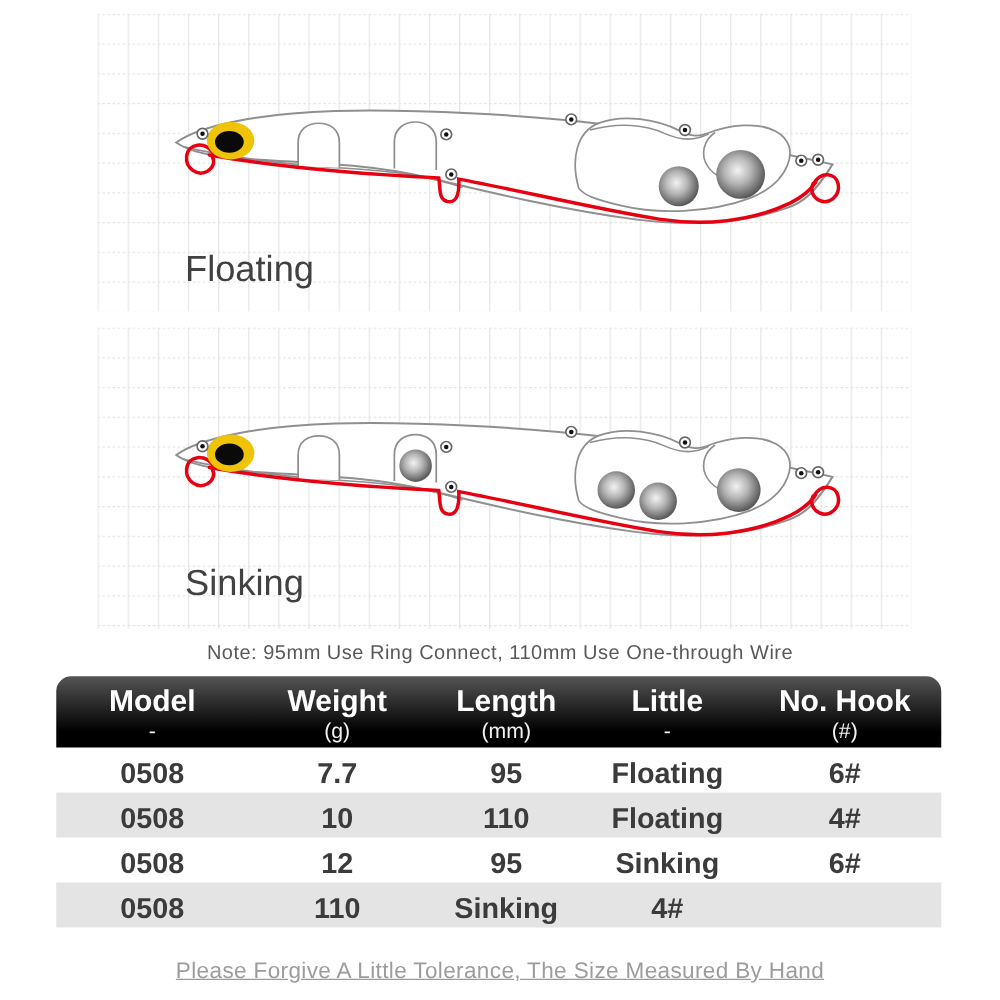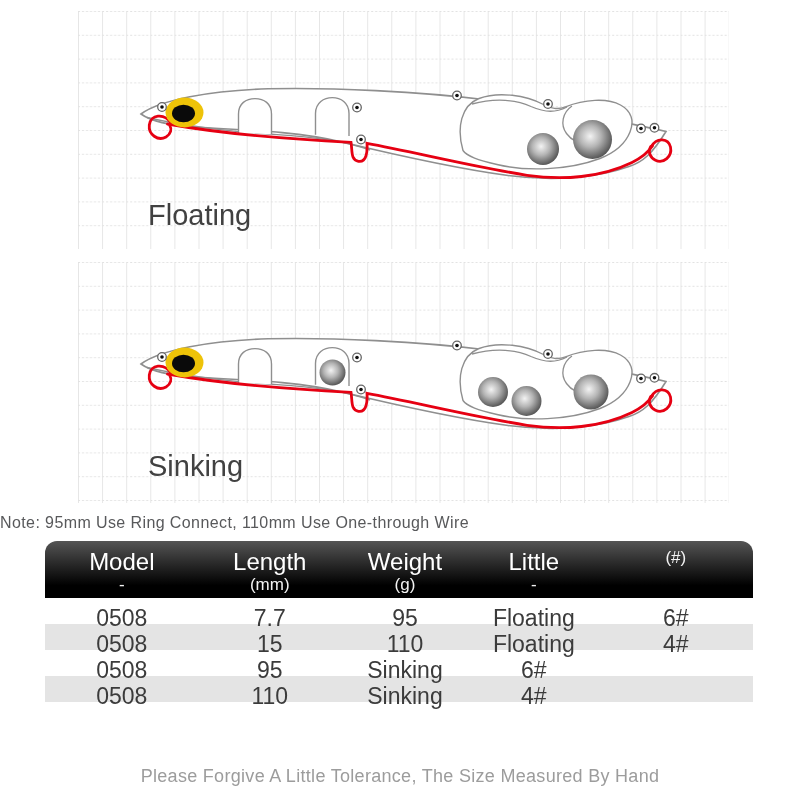--- a/index.html
+++ b/index.html
@@ -1,34 +1,34 @@
 <!DOCTYPE html>
 <html><head>
 <meta charset="utf-8">
 <style>
   html,body{margin:0;padding:0;background:#ffffff;}
   .page{position:relative;width:800px;height:800px;background:#ffffff;overflow:hidden;
         font-family:"Liberation Sans","DejaVu Sans",sans-serif;border-radius:16px;}
   .stage{position:absolute;top:0;left:0;width:800px;height:520px;}
-  .note{position:absolute;top:510px;left:0;width:800px;
+  .note{position:absolute;top:510px;left:0;width:800px;text-align:center;
         font-size:16px;line-height:26px;color:#58595b;letter-spacing:.4px;}
   .spec-table{position:absolute;top:541px;left:45px;width:708px;}
   .thead{display:grid;grid-template-columns:21.7% 20.1% 18.1% 18.3% 21.8%;
          height:57px;border-radius:12px 12px 0 0;
          background:linear-gradient(to bottom,#555 0%,#2b2b2b 38%,#000 78%);
          color:#fff;text-align:center;}
   .th{padding-top:7px;}
-  .th-label{font-size:24px;line-height:27px;font-weight:400;}
+  .th-label{font-size:24px;line-height:27px;font-weight:700;}
   .th-unit{font-size:17px;line-height:19px;color:#f2f2f2;}
   .trow{display:grid;grid-template-columns:21.7% 20.1% 18.1% 18.3% 21.8%;
-        height:26px;line-height:40px;text-align:center;
-        font-size:23px;color:#3b3b3b;}
+        height:36px;line-height:40px;text-align:center;
+        font-size:23px;color:#3b3b3b;font-weight:bold;}
   .trow.alt{background:#e4e4e4;}
   .footer{position:absolute;top:764px;left:0;width:800px;text-align:center;
-          font-size:18px;line-height:24px;color:#9c9c9c;letter-spacing:.3px;}
+          font-size:18px;line-height:24px;color:#9c9c9c;letter-spacing:.3px;text-decoration:underline;}
   svg text{font-family:"Liberation Sans","DejaVu Sans",sans-serif;}
 </style>
 </head>
 <body>
 
 <div class="page">
 
   <div class="stage">
     <svg width="800" height="520" viewBox="0 0 800 520">
       <defs>
@@ -114,52 +114,54 @@
 
   <div class="note">Note: 95mm Use Ring Connect, 110mm Use One-through Wire</div>
 
   <div class="spec-table">
     <div class="thead">
       <div class="th">
         <div class="th-label">Model</div>
         <div class="th-unit">-</div>
       </div>
       <div class="th">
+        <div class="th-label">Weight</div>
+        <div class="th-unit">(g)</div>
+      </div>
+      <div class="th">
         <div class="th-label">Length</div>
         <div class="th-unit">(mm)</div>
-      </div>
-      <div class="th">
-        <div class="th-label">Weight</div>
-        <div class="th-unit">(g)</div>
       </div>
       <div class="th">
         <div class="th-label">Little</div>
         <div class="th-unit">-</div>
       </div>
       <div class="th">
+        <div class="th-label">No. Hook</div>
         <div class="th-unit">(#)</div>
       </div>
     </div>
 
     <div class="trow">
       <div class="td">0508</div>
       <div class="td">7.7</div>
       <div class="td">95</div>
       <div class="td">Floating</div>
       <div class="td">6#</div>
     </div>
     <div class="trow alt">
       <div class="td">0508</div>
-      <div class="td">15</div>
+      <div class="td">10</div>
       <div class="td">110</div>
       <div class="td">Floating</div>
       <div class="td">4#</div>
     </div>
     <div class="trow">
       <div class="td">0508</div>
+      <div class="td">12</div>
       <div class="td">95</div>
       <div class="td">Sinking</div>
       <div class="td">6#</div>
     </div>
     <div class="trow alt">
       <div class="td">0508</div>
       <div class="td">110</div>
       <div class="td">Sinking</div>
       <div class="td">4#</div>
     </div>

